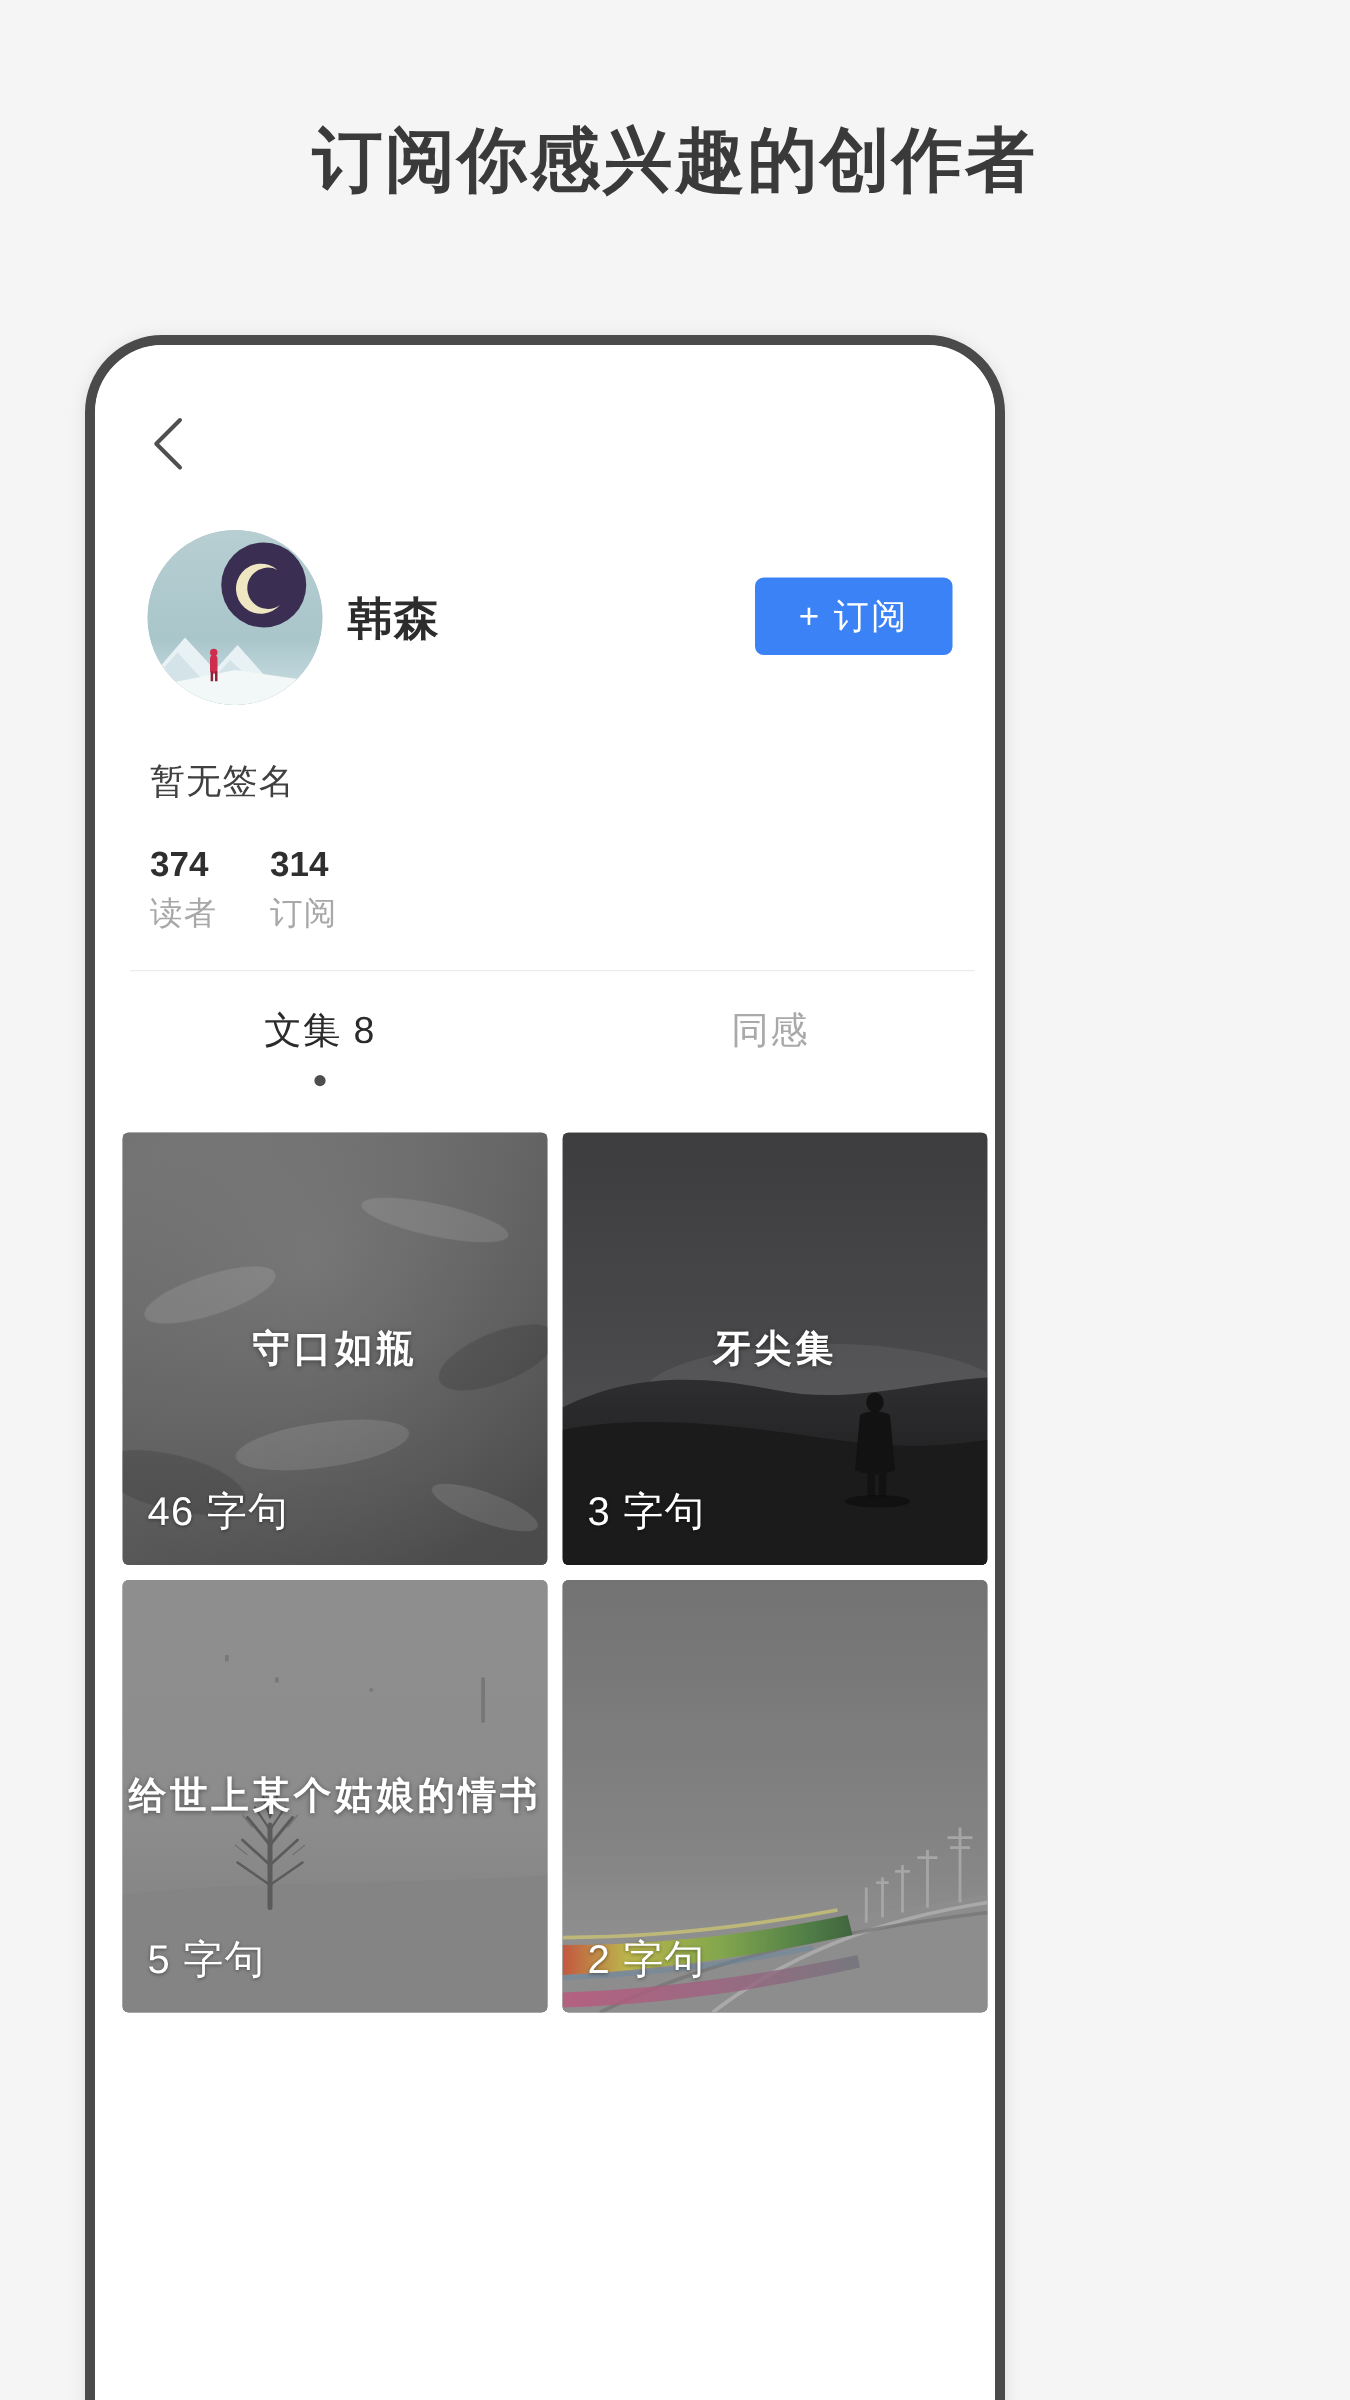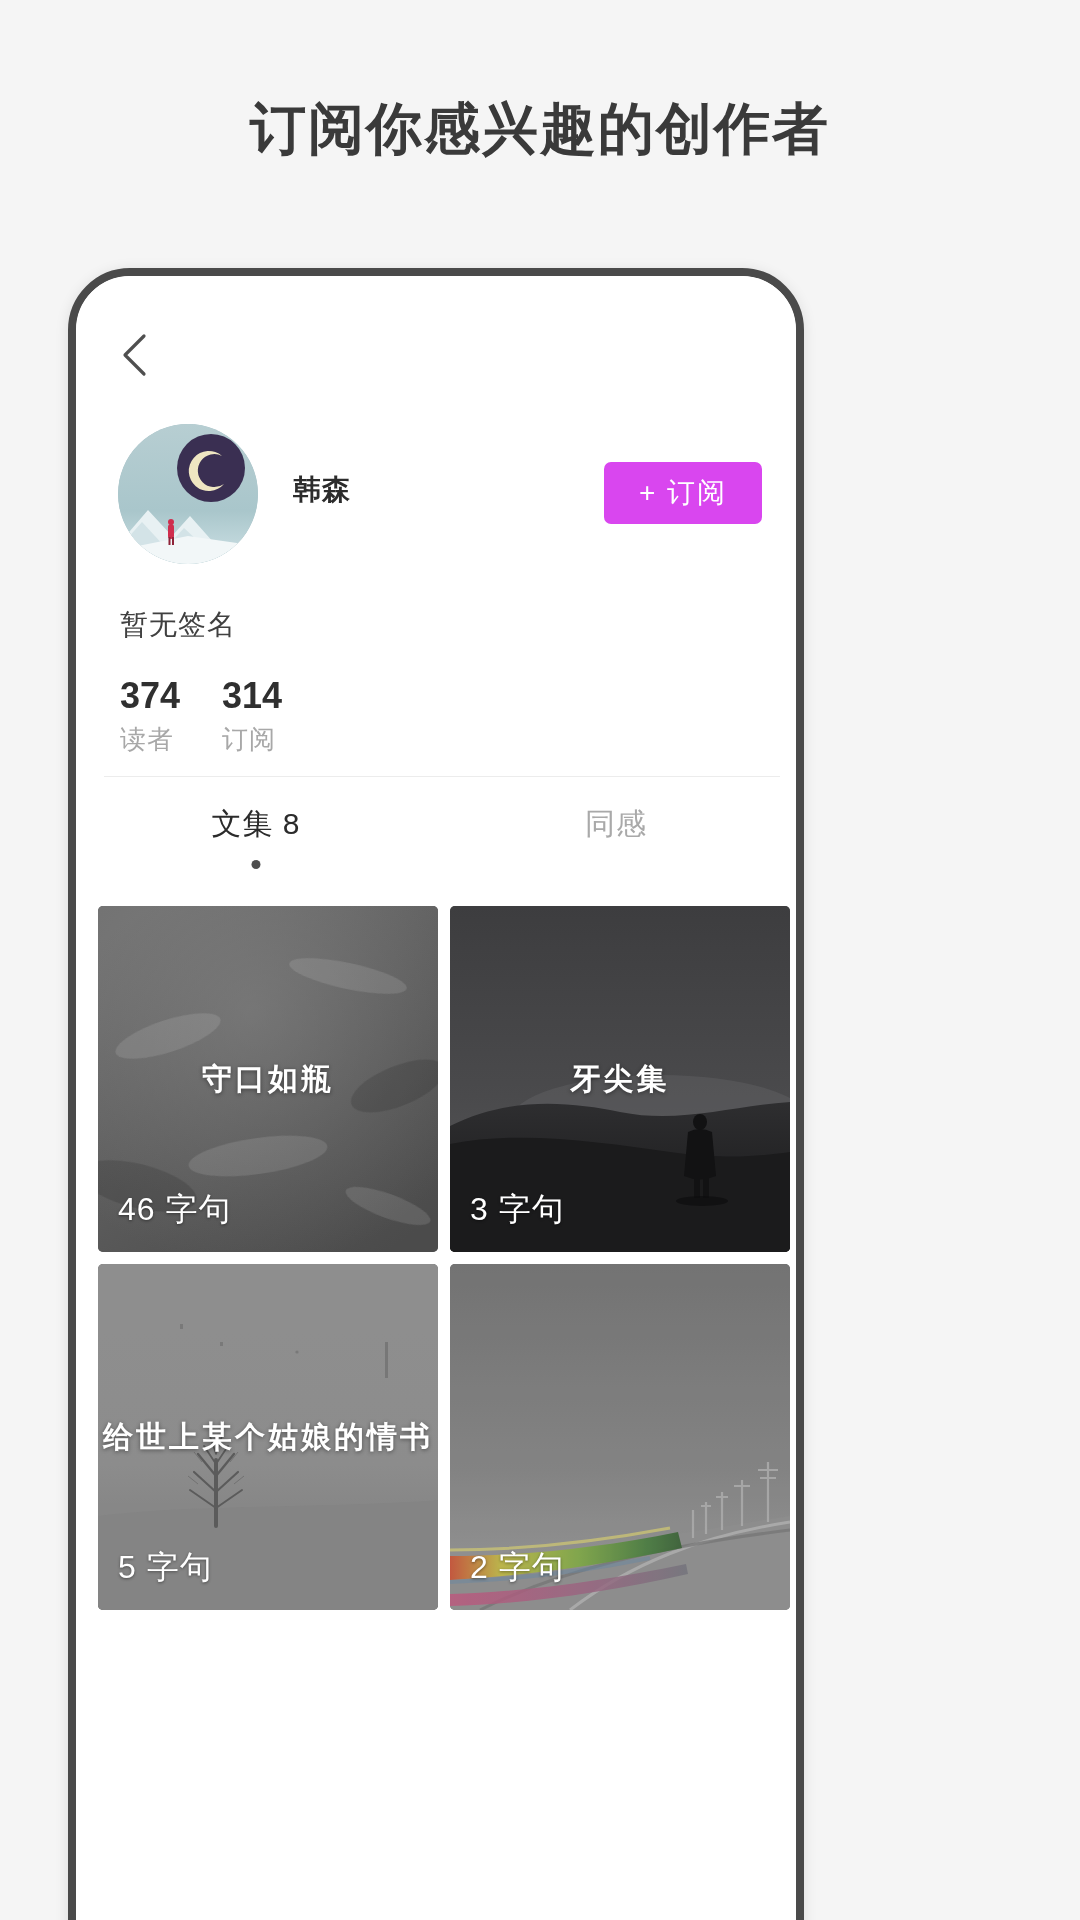--- a/index.html
+++ b/index.html
@@ -70,32 +70,32 @@
     left: 42px; top: 0;
     width: 140px; height: 140px;
     border-radius: 50%;
     overflow: hidden;
     background: #a9c3c8;
   }
   .avatar svg { display:block; }
 
   .user-name {
     position: absolute;
-    left: 217px; top: 47px;
-    font-size: 28px;
+    left: 202px; top: 47px;
+    font-size: 36px;
     font-weight: 700;
     color: #2c2c2c;
     letter-spacing: 1px;
   }
 
   .subscribe-btn {
     position: absolute;
     right: 34px; top: 38px;
     width: 158px; height: 62px;
-    background: #d946ef;
+    background: #3b82f6;
     border-radius: 7px;
     color: #ffffff;
     font-size: 28px;
     display: flex;
     align-items: center;
     justify-content: center;
     letter-spacing: 2px;
     cursor: pointer;
     border: none;
     font-family: inherit;
@@ -109,21 +109,21 @@
     letter-spacing: 1px;
   }
 
   .stats {
     position: absolute;
     left: 44px; top: 252px;
     display: flex;
   }
   .stat { margin-right: 42px; }
   .stat-value {
-    font-size: 36px;
+    font-size: 28px;
     font-weight: 700;
     color: #2f2f2f;
     line-height: 1.12;
   }
   .stat-label {
     font-size: 26px;
     color: #a8a8a8;
     margin-top: 6px;
     letter-spacing: 1px;
   }

